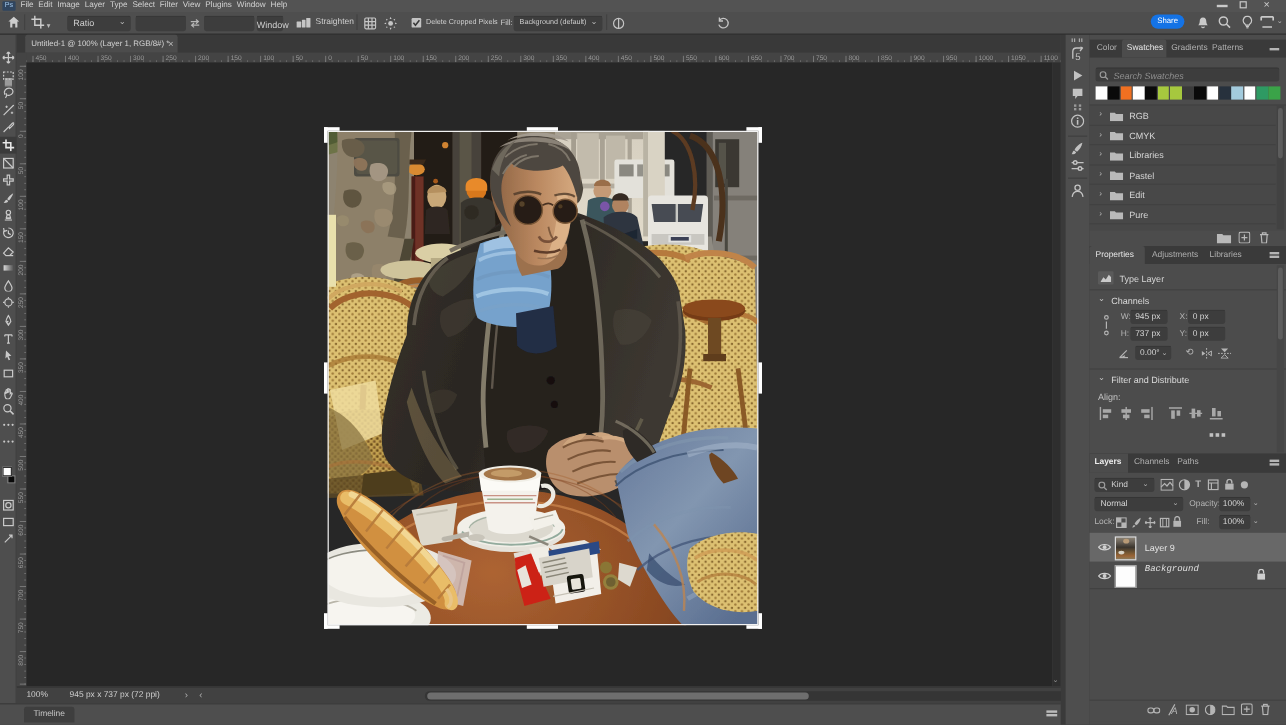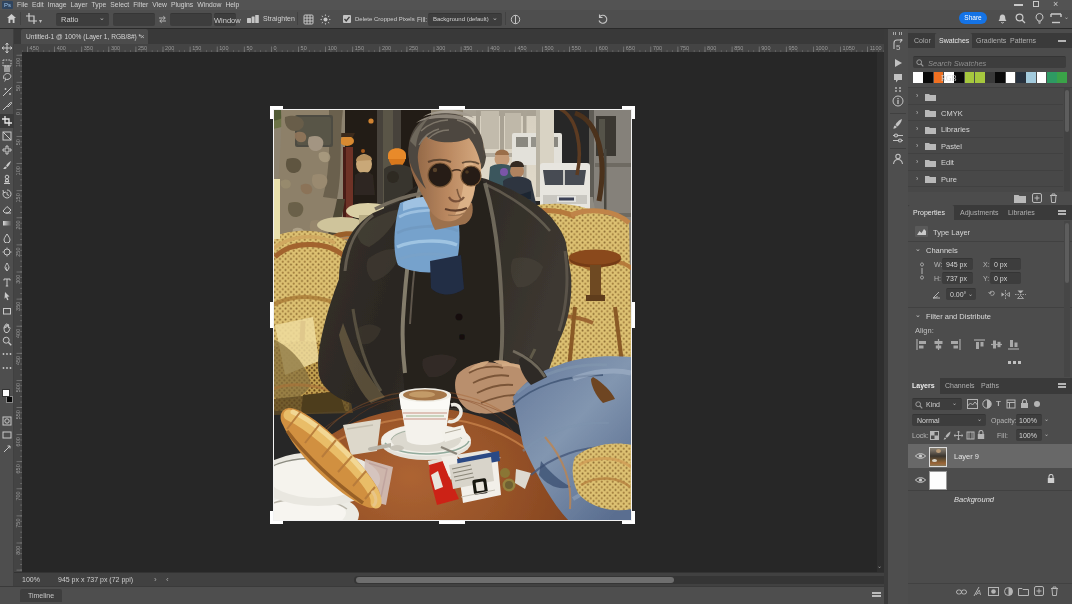--- a/index.html
+++ b/index.html
@@ -1030,21 +1030,21 @@
       <div class="abs" style="left:128.6px;top:43px;width:9.8px;height:11px;background:#ffffff;"></div>
       <div class="abs" style="left:138.9px;top:43px;width:9.8px;height:11px;background:#2e9a63;"></div>
       <div class="abs" style="left:149.2px;top:43px;width:9.8px;height:11px;background:#3aa348;"></div>
   <div class="abs" style="left:0;top:58px;width:164px;height:105px;background:#484848;border-top:1px solid #414141;"></div>
 
   <div class="abs" style="left:0px;top:59.0px;width:155px;height:16.5px;border-bottom:1px solid #414141;"></div>
   <span class="abs" style="left:8px;top:63.0px;font-size:7px;color:#b5b5b5;">›</span>
   <svg class="abs" style="left:17px;top:63.5px;" width="11" height="8" viewBox="0 0 11 8">
         <path d="M0 1 H4 L5 2 H11 V8 H0 Z" fill="#b9b9b9"></path>
       </svg>
-  <span class="abs" style="left:33px;top:45px;font-size:7.5px;color:#d6d6d6;font-family:Liberation Serif, serif;">RGB</span>
+  <span class="abs" style="left:33px;top:63.0px;font-size:7.5px;color:#d6d6d6;">RGB</span>
   <div class="abs" style="left:0px;top:75.5px;width:155px;height:16.5px;border-bottom:1px solid #414141;"></div>
   <span class="abs" style="left:8px;top:79.5px;font-size:7px;color:#b5b5b5;">›</span>
   <svg class="abs" style="left:17px;top:80.0px;" width="11" height="8" viewBox="0 0 11 8">
         <path d="M0 1 H4 L5 2 H11 V8 H0 Z" fill="#b9b9b9"></path>
       </svg>
   <span class="abs" style="left:33px;top:79.5px;font-size:7.5px;color:#d6d6d6;">CMYK</span>
   <div class="abs" style="left:0px;top:92.0px;width:155px;height:16.5px;border-bottom:1px solid #414141;"></div>
   <span class="abs" style="left:8px;top:96.0px;font-size:7px;color:#b5b5b5;">›</span>
   <svg class="abs" style="left:17px;top:96.5px;" width="11" height="8" viewBox="0 0 11 8">
         <path d="M0 1 H4 L5 2 H11 V8 H0 Z" fill="#b9b9b9"></path>
@@ -1229,21 +1229,21 @@
   <div class="abs" style="left:21px;top:417.5px;width:18px;height:20px;border:1px solid #ddd;background:linear-gradient(180deg,#8a8274 0%,#6e665c 18%,#3a352e 45%,#7a5a34 72%,#9a6436 85%,#8a7a5a 100%);" id="thumb1"></div>
 <div class="abs" style="left:28px;top:420px;width:5px;height:4px;border-radius:50%;background:#b89a76;"></div>
 <div class="abs" style="left:24px;top:430px;width:5px;height:3px;border-radius:50%;background:#d8d4c8;"></div>
   <span class="abs" style="left:46px;top:423px;font-size:7.5px;color:#e4e4e4;">Layer 9</span>
   <div class="abs" style="left:0;top:439px;width:164px;height:23px;border-bottom:1px solid #414141;"></div>
   <svg class="abs" style="left:7px;top:447px;" width="11" height="8" viewBox="0 0 11 8">
         <path d="M0.5 4 C2.5 1 8.5 1 10.5 4 C8.5 7 2.5 7 0.5 4 Z" stroke="#d0d0d0" fill="none" stroke-width="1"></path>
         <circle cx="5.5" cy="4" r="1.6" fill="#d0d0d0"></circle>
       </svg>
   <div class="abs" style="left:21px;top:441.5px;width:18px;height:19px;background:#fdfdfd;border:1px solid #999;"></div>
-  <span class="abs" style="left:46px;top:466px;font-size:7.5px;color:#e0e0e0;font-style:italic;">Background</span>
+  <span class="abs" style="left:46px;top:442px;font-size:7.5px;color:#e0e0e0;font-style:italic;font-family:Liberation Mono, monospace;">Background</span>
   <svg class="abs" style="left:139px;top:445px;" width="8" height="10" viewBox="0 0 8 10">
         <rect x="0.8" y="4" width="6.4" height="5" fill="#cfcfcf"></rect>
         <path d="M2 4 V2.5 A2 2 0 0 1 6 2.5 V4" stroke="#cfcfcf" fill="none" stroke-width="1.1"></path>
       </svg>
 
   <div class="abs" style="left:0;top:554px;width:164px;height:18px;background:#4c4c4c;border-top:1px solid #414141;"></div>
   <svg class="abs" style="left:48px;top:559px;" width="11" height="8" viewBox="0 0 11 8">
         <g stroke="#b5b5b5" fill="none" stroke-width="1">
           <rect x="0.5" y="2" width="5" height="4" rx="2"></rect>
           <rect x="5.5" y="2" width="5" height="4" rx="2"></rect>

